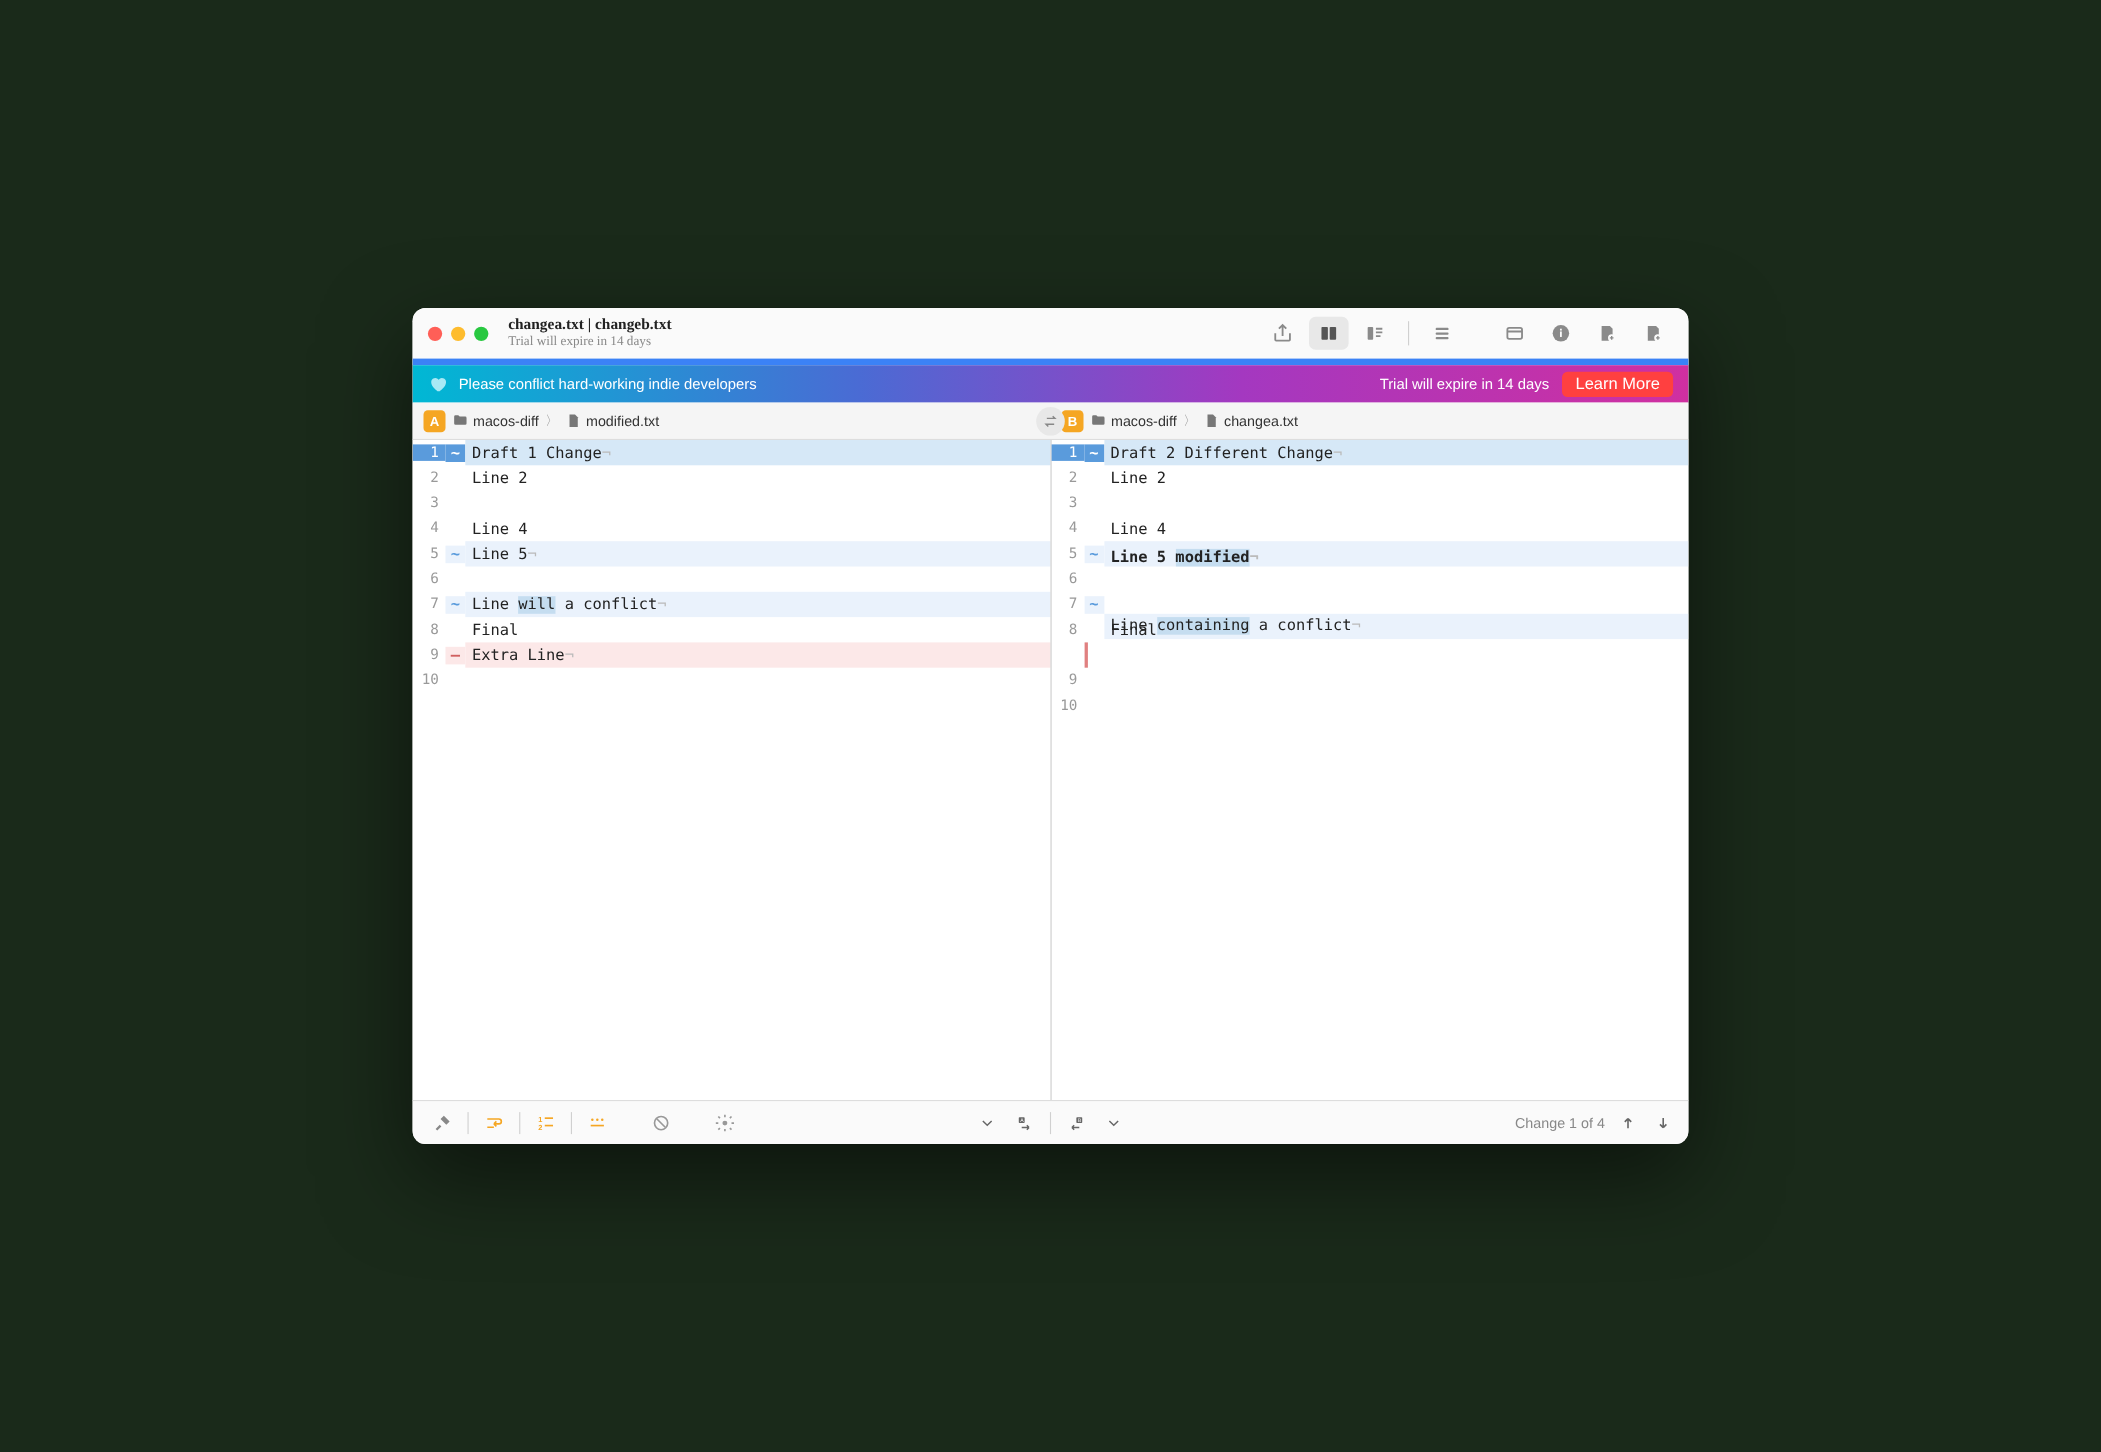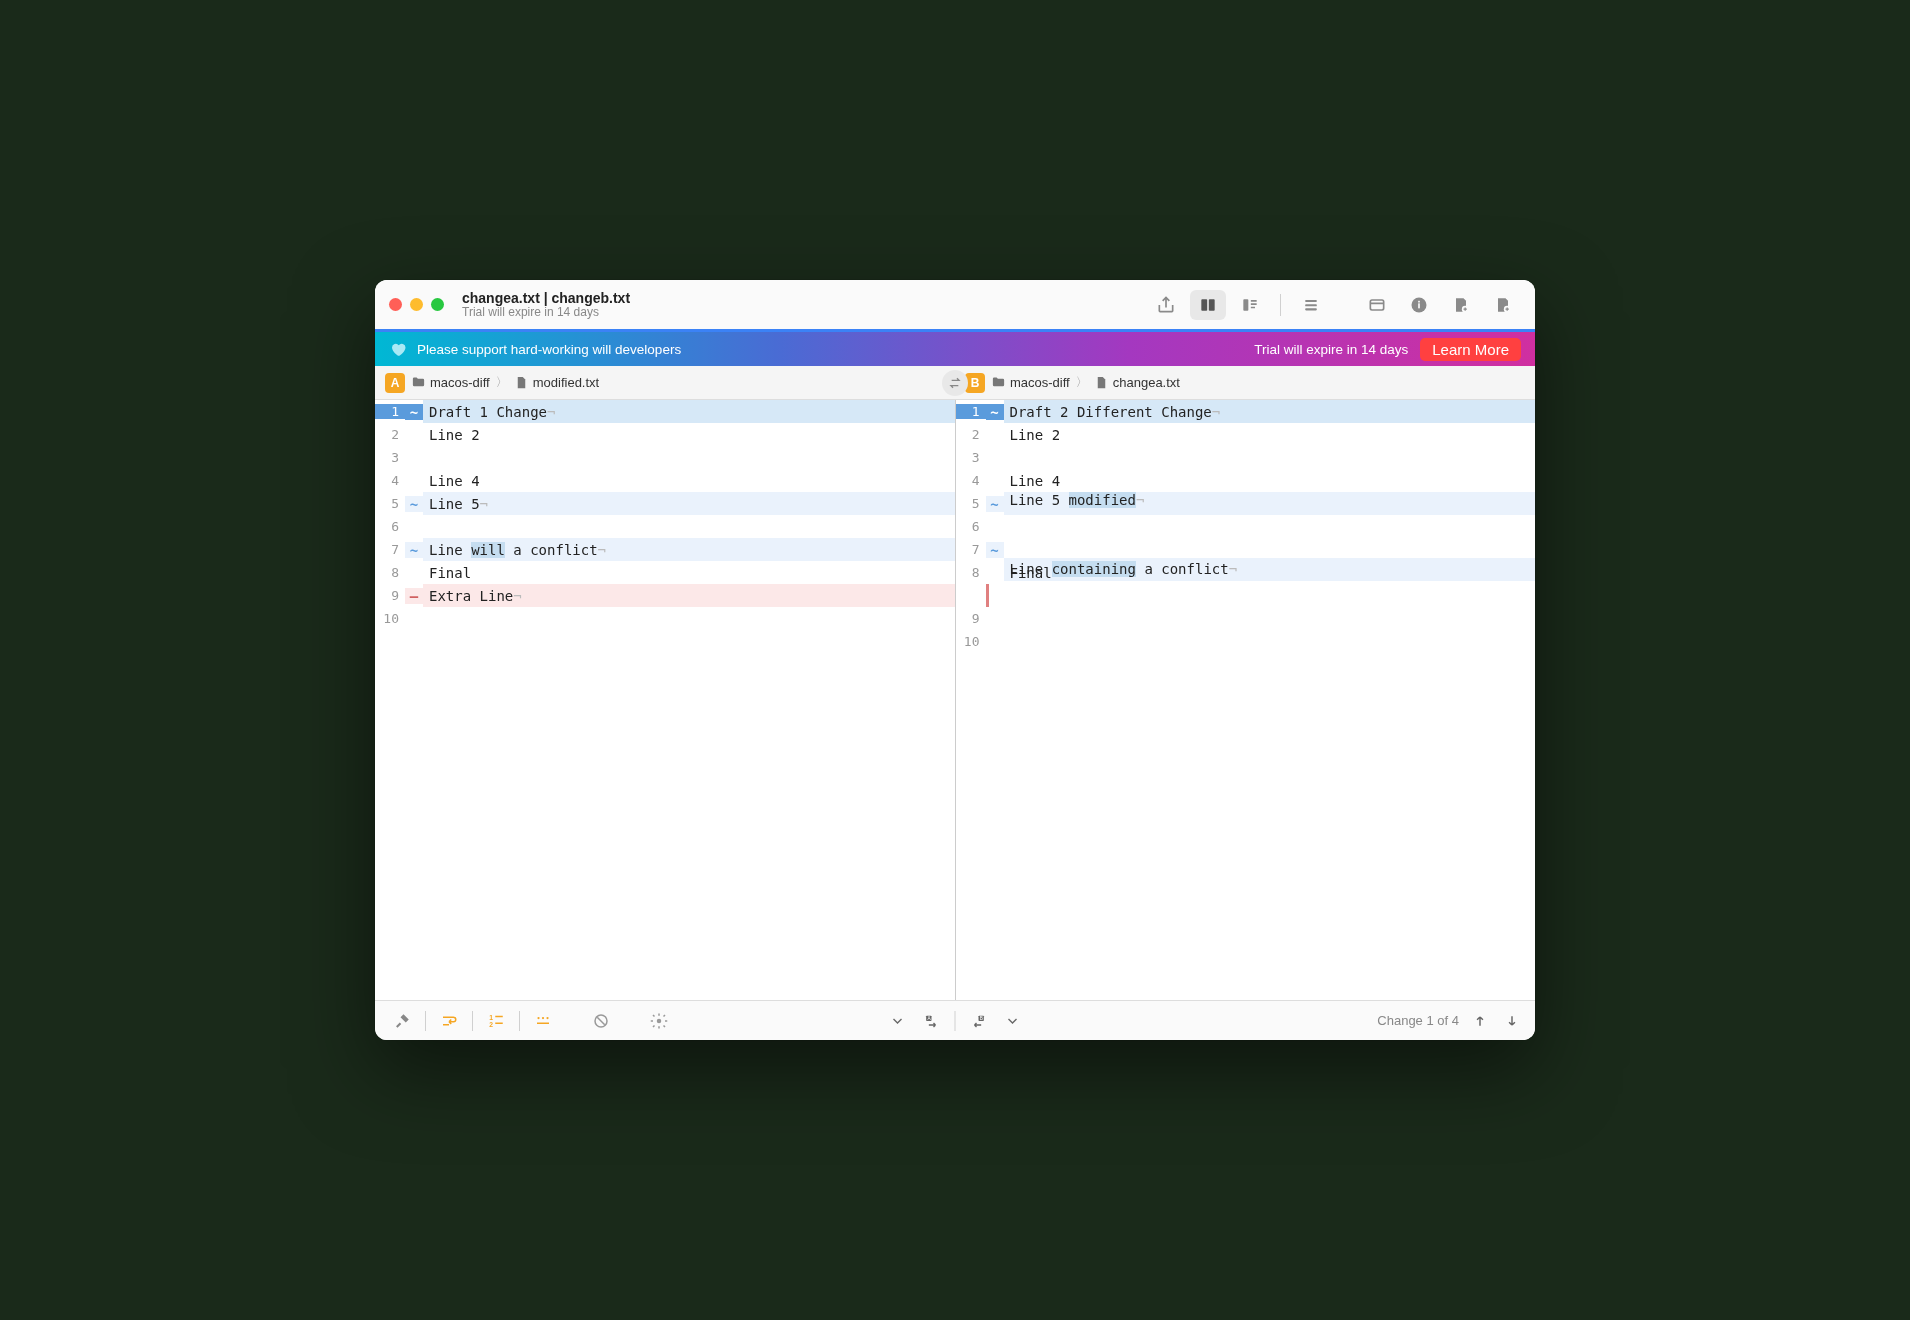--- a/index.html
+++ b/index.html
@@ -22,21 +22,22 @@
     display: flex;
     flex-direction: column;
   }
   
   .titlebar {
     height: 52px;
     background: #fafafa;
     display: flex;
     align-items: center;
     padding: 0 14px;
-    border-bottom: 3px solid #3b82f6;
+    border-bottom: 6px solid #3b82f6;
+    font-family: Liberation Serif, serif;
   }
   .traffic { display: flex; gap: 8px; margin-right: 18px; }
   .traffic span { width: 13px; height: 13px; border-radius: 50%; }
   .tl-close { background: #ff5f57; }
   .tl-min   { background: #febc2e; }
   .tl-max   { background: #28c840; }
   .title-block { display: flex; flex-direction: column; line-height: 1.15; }
   .title-main { font-weight: 600; font-size: 14px; color: #222; }
   .title-sub  { font-size: 12px; color: #888; }
   .toolbar-right { margin-left: auto; display: flex; align-items: center; gap: 6px; }
@@ -186,21 +187,21 @@
             <path d="M17 15v4m-2-2h4" stroke="currentColor" stroke-width="1.5"></path>
           </svg>
       </div>
     </div>
   </div>
 
   <div class="banner">
     <svg class="heart-icon" viewBox="0 0 24 24">
         <path d="M12 21s-8-5.3-8-11a5 5 0 019-3 5 5 0 019 3c0 5.7-8 11-8 11z"></path>
       </svg>
-    <span>Please support hard-working will developers</span>
+    <span>Please conflict hard-working indie developers</span>
     <div class="banner-right">
       <span>Trial will expire in 14 days</span>
       <span class="learn-more">Learn More</span>
     </div>
   </div>
 
   <div class="pathbar">
     <div class="path-side">
       <span class="badge badge-a">A</span>
       <span class="path-seg">
@@ -251,21 +252,21 @@
         <div class="line"><span class="gutter">7</span><span class="marker" style="background: rgb(234, 242, 252);">~</span><span class="content-wrap" style="flex: 1 1 0%; display: flex; align-items: center; height: 100%; background: rgb(234, 242, 252);"><span class="content">Line <span class="inline-diff">will</span> a conflict<span class="pilcrow">¬</span></span></span></div>
         <div class="line"><span class="gutter">8</span><span class="marker"></span><span class="content-wrap" style="flex: 1 1 0%; display: flex; align-items: center; height: 100%;"><span class="content">Final</span></span></div>
         <div class="line"><span class="gutter">9</span><span class="marker" style="background: rgb(252, 232, 232); color: rgb(208, 96, 96);">—</span><span class="content-wrap" style="flex: 1 1 0%; display: flex; align-items: center; height: 100%; background: rgb(252, 232, 232);"><span class="content">Extra Line<span class="pilcrow">¬</span></span></span></div>
         <div class="line"><span class="gutter">10</span><span class="marker"></span><span class="content-wrap" style="flex: 1 1 0%; display: flex; align-items: center; height: 100%;"><span class="content"></span></span></div>
       </div>
     <div class="pane" id="pane-right">
         <div class="line"><span class="gutter" style="background: rgb(90, 155, 220); color: rgb(255, 255, 255);">1</span><span class="marker" style="background: rgb(90, 155, 220); color: rgb(255, 255, 255);">~</span><span class="content-wrap" style="flex: 1 1 0%; display: flex; align-items: center; height: 100%; background: rgb(214, 232, 247);"><span class="content">Draft 2 Different Change<span class="pilcrow">¬</span></span></span></div>
         <div class="line"><span class="gutter">2</span><span class="marker"></span><span class="content-wrap" style="flex: 1 1 0%; display: flex; align-items: center; height: 100%;"><span class="content">Line 2</span></span></div>
         <div class="line"><span class="gutter">3</span><span class="marker"></span><span class="content-wrap" style="flex: 1 1 0%; display: flex; align-items: center; height: 100%;"><span class="content"></span></span></div>
         <div class="line"><span class="gutter">4</span><span class="marker"></span><span class="content-wrap" style="flex: 1 1 0%; display: flex; align-items: center; height: 100%;"><span class="content">Line 4</span></span></div>
-        <div class="line"><span class="gutter">5</span><span class="marker" style="background: rgb(234, 242, 252);">~</span><span class="content-wrap" style="flex: 1 1 0%; display: flex; align-items: flex-start; height: 100%; background: rgb(234, 242, 252);"><span class="content">Line 5 <span class="inline-diff">modified</span><span class="pilcrow">¬</span></span></span></div>
+        <div class="line"><span class="gutter">5</span><span class="marker" style="background: rgb(234, 242, 252);">~</span><span class="content-wrap" style="flex: 1 1 0%; display: flex; align-items: flex-end; height: 100%; background: rgb(234, 242, 252); font-weight: bold;"><span class="content">Line 5 <span class="inline-diff">modified</span><span class="pilcrow">¬</span></span></span></div>
         <div class="line"><span class="gutter">6</span><span class="marker"></span><span class="content-wrap" style="flex: 1 1 0%; display: flex; align-items: center; height: 100%;"><span class="content"></span></span></div>
         <div class="line"><span class="gutter">7</span><span class="marker" style="background: rgb(234, 242, 252);">~</span><span class="content-wrap" style="flex: 1 1 0%; display: flex; align-items: center; height: 100%; background: rgb(234, 242, 252); margin-top: 39px;"><span class="content">Line <span class="inline-diff">containing</span> a conflict<span class="pilcrow">¬</span></span></span></div>
         <div class="line"><span class="gutter">8</span><span class="marker"></span><span class="content-wrap" style="flex: 1 1 0%; display: flex; align-items: center; height: 100%;"><span class="content">Final</span></span></div>
         <div class="line"><span class="gutter"></span><span class="redstrip"></span></div>
         <div class="line"><span class="gutter">9</span><span class="marker"></span><span class="content-wrap" style="flex: 1 1 0%; display: flex; align-items: center; height: 100%;"><span class="content"></span></span></div>
         <div class="line"><span class="gutter">10</span><span class="marker"></span><span class="content-wrap" style="flex: 1 1 0%; display: flex; align-items: center; height: 100%;"><span class="content"></span></span></div>
       </div>
   </div>
 
   <div class="statusbar" style="position:relative">

